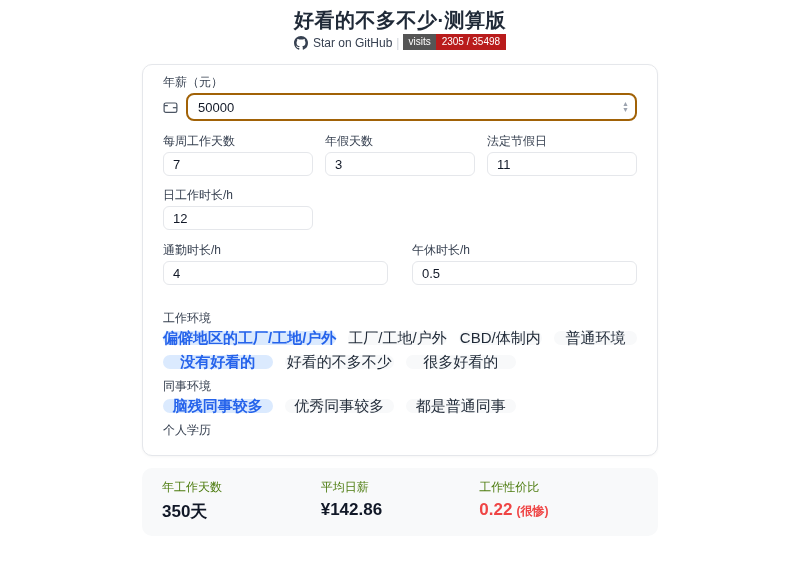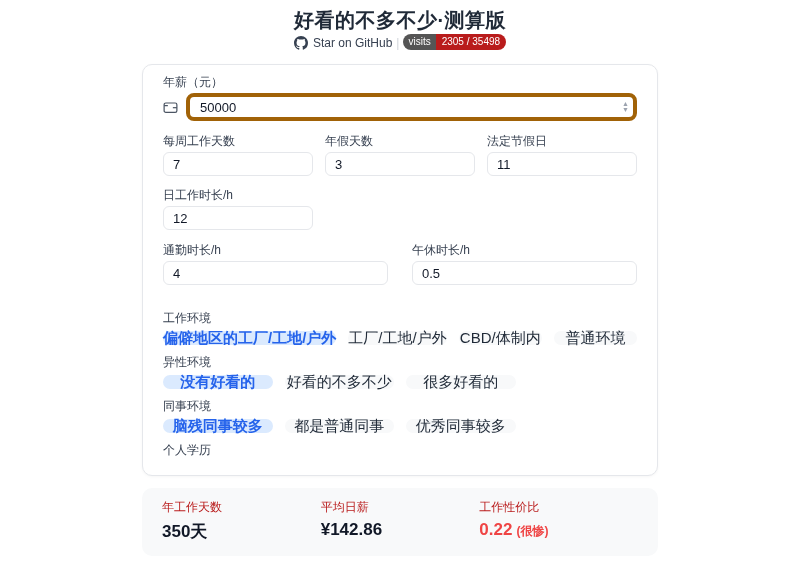--- a/index.html
+++ b/index.html
@@ -5,50 +5,50 @@
   * { box-sizing: border-box; margin: 0; padding: 0; }
   html, body { width: 800px; height: 567px; overflow: hidden; background: #ffffff;
     font-family: "Liberation Sans", "DejaVu Sans", sans-serif; }
   .page-title { text-align: center; padding-top: 7px; font-size: 20px; font-weight: bold;
     color: #1f2937; letter-spacing: 0.5px; }
   .subheader { display: flex; justify-content: center; align-items: flex-end; gap: 4px; }
   .gh-link { display: inline-flex; align-items: center; gap: 5px; font-size: 12px; color: #374151;
     text-decoration: none; cursor: pointer; }
   .gh-link svg { display: block; }
   .subheader .divider { color: #d1d5db; font-size: 12px; }
-  .badge { display: inline-flex; font-size: 10px; line-height: 1; border-radius: 8px; overflow: hidden; }
+  .badge { display: inline-flex; font-size: 10px; line-height: 1; border-radius: 0; overflow: hidden; }
   .badge .badge-l { background: #555555; color: #ffffff; padding: 3px 5px; }
   .badge .badge-r { background: #b91c1c; color: #ffffff; padding: 3px 6px; }
   .card { width: 516px; margin: 14px auto 0; background: #ffffff; border: 1px solid #e5e7eb;
     border-radius: 10px; padding: 10px 20px 14px; box-shadow: 0 1px 3px rgba(0,0,0,0.04); }
   .f-label { font-size: 12px; line-height: 14px; color: #374151; margin-bottom: 4px; display: block; }
   .salary-row { display: flex; align-items: center; gap: 8px; }
   .salary-wrap { position: relative; flex: 1; }
-  .salary-input { width: 100%; height: 28px; border: 4px solid #a16207; border-radius: 8px;
+  .salary-input { width: 100%; height: 28px; border: 2px solid #a16207; border-radius: 8px;
     padding: 0 22px 0 10px; font-size: 13px; color: #111827; outline: none;
     font-family: "Liberation Sans", sans-serif; }
   .spinner { position: absolute; right: 8px; top: 50%; transform: translateY(-50%);
     display: flex; flex-direction: column; line-height: 6px; color: #9ca3af; font-size: 7px; }
   .spinner span { cursor: pointer; }
   .grid-4 { display: grid; grid-template-columns: repeat(3, 1fr); gap: 12px; margin-top: 13px; }
   .grid-2 { display: grid; grid-template-columns: 1fr 1fr; gap: 24px; margin-top: 13px; }
   .t-input { width: 100%; height: 24px; border: 1px solid #e5e7eb; border-radius: 6px;
     padding: 0 9px; font-size: 13px; color: #111827; outline: none; background: #ffffff;
     font-family: "Liberation Sans", sans-serif; }
   .choice-sections { margin-top: 26px; }
   .choice-group + .choice-group { margin-top: 10px; }
   .chips { display: grid; grid-template-columns: repeat(4, 1fr); gap: 7px 12px; margin-top: 6px; }
   .chip { height: 14px; display: flex; align-items: center; justify-content: center;
     border-radius: 11px; background: #f8f9fa; color: #1f2937; font-size: 15px; cursor: pointer;
     white-space: nowrap; }
   .chip.selected { background: #dbeafe; color: #2563eb; font-weight: bold; }
   .results-bar { width: 516px; margin: 12px auto 0; background: #f8f9fa; border-radius: 10px;
     padding: 11px 20px 13px; display: flex; }
   .result-item { flex: 1; }
-  .r-label { font-size: 12px; color: #b91c1c; margin-bottom: 4px; }
+  .r-label { font-size: 12px; color: #4d7c0f; margin-bottom: 4px; }
   .r-value { font-size: 17px; font-weight: bold; color: #111827; }
   .r-value.bad { color: #ef4444; }
   .r-suffix { font-size: 12px; font-weight: bold; margin-left: 4px; }
 </style>
 </head>
 <body>
 
 <h1 class="page-title">好看的不多不少·测算版</h1>
 
 <div class="subheader">
@@ -101,33 +101,32 @@
       <div class="choice-group">
         <span class="f-label">工作环境</span>
         <div class="chips">
           <div class="chip selected">偏僻地区的工厂/工地/户外</div>
           <div class="chip">工厂/工地/户外</div>
           <div class="chip">CBD/体制内</div>
           <div class="chip">普通环境</div>
         </div>
       </div>
       <div class="choice-group">
-        <span class="f-label">异性环境</span>
         <div class="chips">
           <div class="chip selected">没有好看的</div>
           <div class="chip">好看的不多不少</div>
           <div class="chip">很多好看的</div>
         </div>
       </div>
       <div class="choice-group">
         <span class="f-label">同事环境</span>
         <div class="chips">
           <div class="chip selected">脑残同事较多</div>
+          <div class="chip">优秀同事较多</div>
           <div class="chip">都是普通同事</div>
-          <div class="chip">优秀同事较多</div>
         </div>
       </div>
       <div class="choice-group">
         <span class="f-label">个人学历</span>
       </div>
     </div>
 
 </div>
 
 <div class="results-bar">

